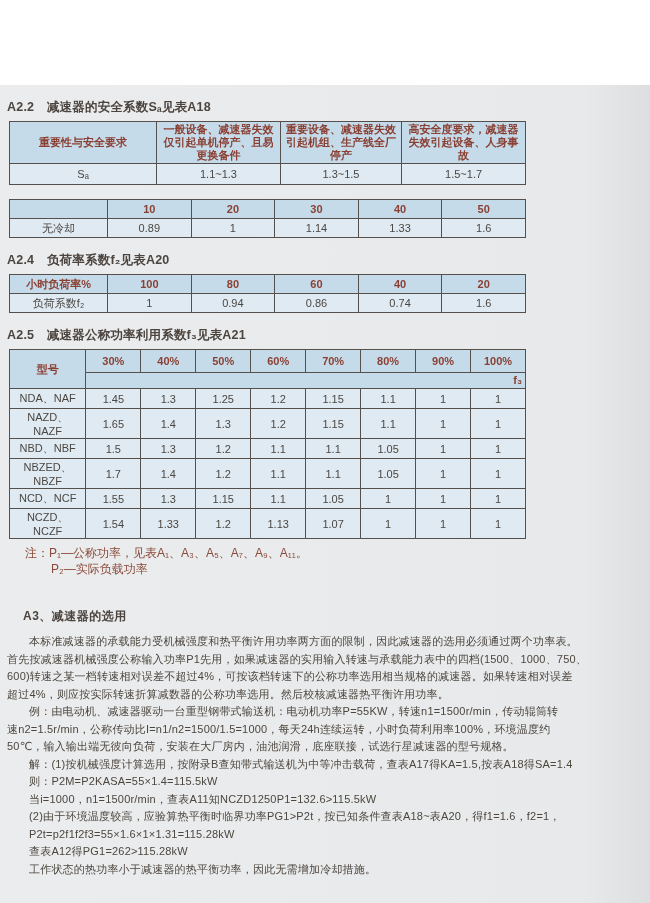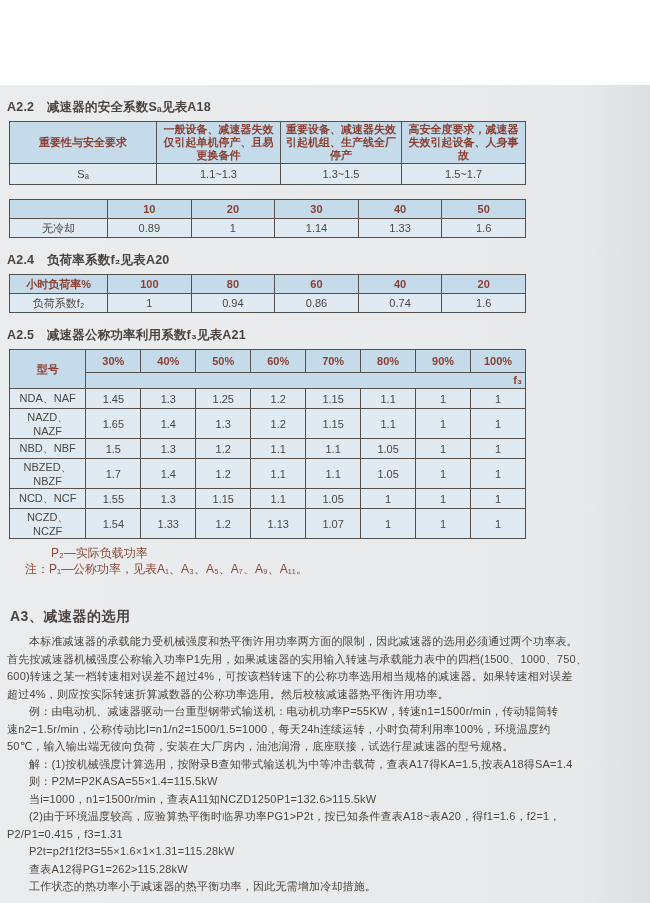--- a/index.html
+++ b/index.html
@@ -38,22 +38,22 @@
   .tbl-a18 thead th{height:28px;}
   .tbl-a18 tbody td{height:18px;}
   .tbl-a19 thead th,.tbl-a20 thead th{height:16px;}
   .tbl-a19 tbody td,.tbl-a20 tbody td{height:16px;}
   .tbl-a21 thead tr:first-child th{height:20px;}
   .tbl-a21 thead tr:nth-child(2) th{height:13px;text-align:right;}
   .tbl-a21 tbody td{height:17px;}
   .note-block{margin:7px 0 0 18px;font-size:12px;color:#8c4a3a;line-height:15.5px;}
   .note-block .ind2{padding-left:26px;}
   h2.a3-heading{
-    font-size:14px;font-weight:bold;color:#4c443f;
-    margin:30px 0 8px 3px;line-height:18px;letter-spacing:.5px;
+    font-size:12px;font-weight:bold;color:#4c443f;
+    margin:30px 0 8px 16px;line-height:18px;letter-spacing:.5px;
   }
   .body-lines{font-size:11px;color:#4d463f;line-height:17.5px;letter-spacing:.2px;}
   .tline{white-space:nowrap;}
   .ind0{text-indent:0;}
   .ind1{text-indent:2em;}
   .ind2{text-indent:0;}
 </style>
 </head>
 <body>
 
@@ -251,37 +251,36 @@
             <td>1.07</td>
             <td>1</td>
             <td>1</td>
             <td>1</td>
           </tr>
         </tbody>
       </table>
   </div>
 
   <div class="note-block">
+      <div class="tline ind0">注：P₁—公称功率，见表A₁、A₃、A₅、A₇、A₉、A₁₁。</div>
       <div class="tline ind2">P₂—实际负载功率</div>
-      <div class="tline ind0">注：P₁—公称功率，见表A₁、A₃、A₅、A₇、A₉、A₁₁。</div>
     </div>
 
   <h2 class="a3-heading">A3、减速器的选用</h2>
 
   <div class="body-lines">
       <div class="tline ind1">本标准减速器的承载能力受机械强度和热平衡许用功率两方面的限制，因此减速器的选用必须通过两个功率表。</div>
       <div class="tline ind0">首先按减速器机械强度公称输入功率P1先用，如果减速器的实用输入转速与承载能力表中的四档(1500、1000、750、</div>
       <div class="tline ind0">600)转速之某一档转速相对误差不超过4%，可按该档转速下的公称功率选用相当规格的减速器。如果转速相对误差</div>
       <div class="tline ind0">超过4%，则应按实际转速折算减数器的公称功率选用。然后校核减速器热平衡许用功率。</div>
       <div class="tline ind1">例：由电动机、减速器驱动一台重型钢带式输送机：电动机功率P=55KW，转速n1=1500r/min，传动辊筒转</div>
       <div class="tline ind0">速n2=1.5r/min，公称传动比I=n1/n2=1500/1.5=1000，每天24h连续运转，小时负荷利用率100%，环境温度约</div>
       <div class="tline ind0">50℃，输入输出端无彼向负荷，安装在大厂房内，油池润滑，底座联接，试选行星减速器的型号规格。</div>
       <div class="tline ind1">解：(1)按机械强度计算选用，按附录B查知带式输送机为中等冲击载荷，查表A17得KA=1.5,按表A18得SA=1.4</div>
       <div class="tline ind1">则：P2M=P2KASA=55×1.4=115.5kW</div>
       <div class="tline ind1">当i=1000，n1=1500r/min，查表A11知NCZD1250P1=132.6&gt;115.5kW</div>
       <div class="tline ind1">(2)由于环境温度较高，应验算热平衡时临界功率PG1&gt;P2t，按已知条件查表A18~表A20，得f1=1.6，f2=1，</div>
-      <div class="tline ind0">P2/P1=0.415，f3=1.31</div>
       <div class="tline ind1">P2t=p2f1f2f3=55×1.6×1×1.31=115.28kW</div>
       <div class="tline ind1">查表A12得PG1=262&gt;115.28kW</div>
       <div class="tline ind1">工作状态的热功率小于减速器的热平衡功率，因此无需增加冷却措施。</div>
     </div>
 
 </div>
 
 </body></html>

